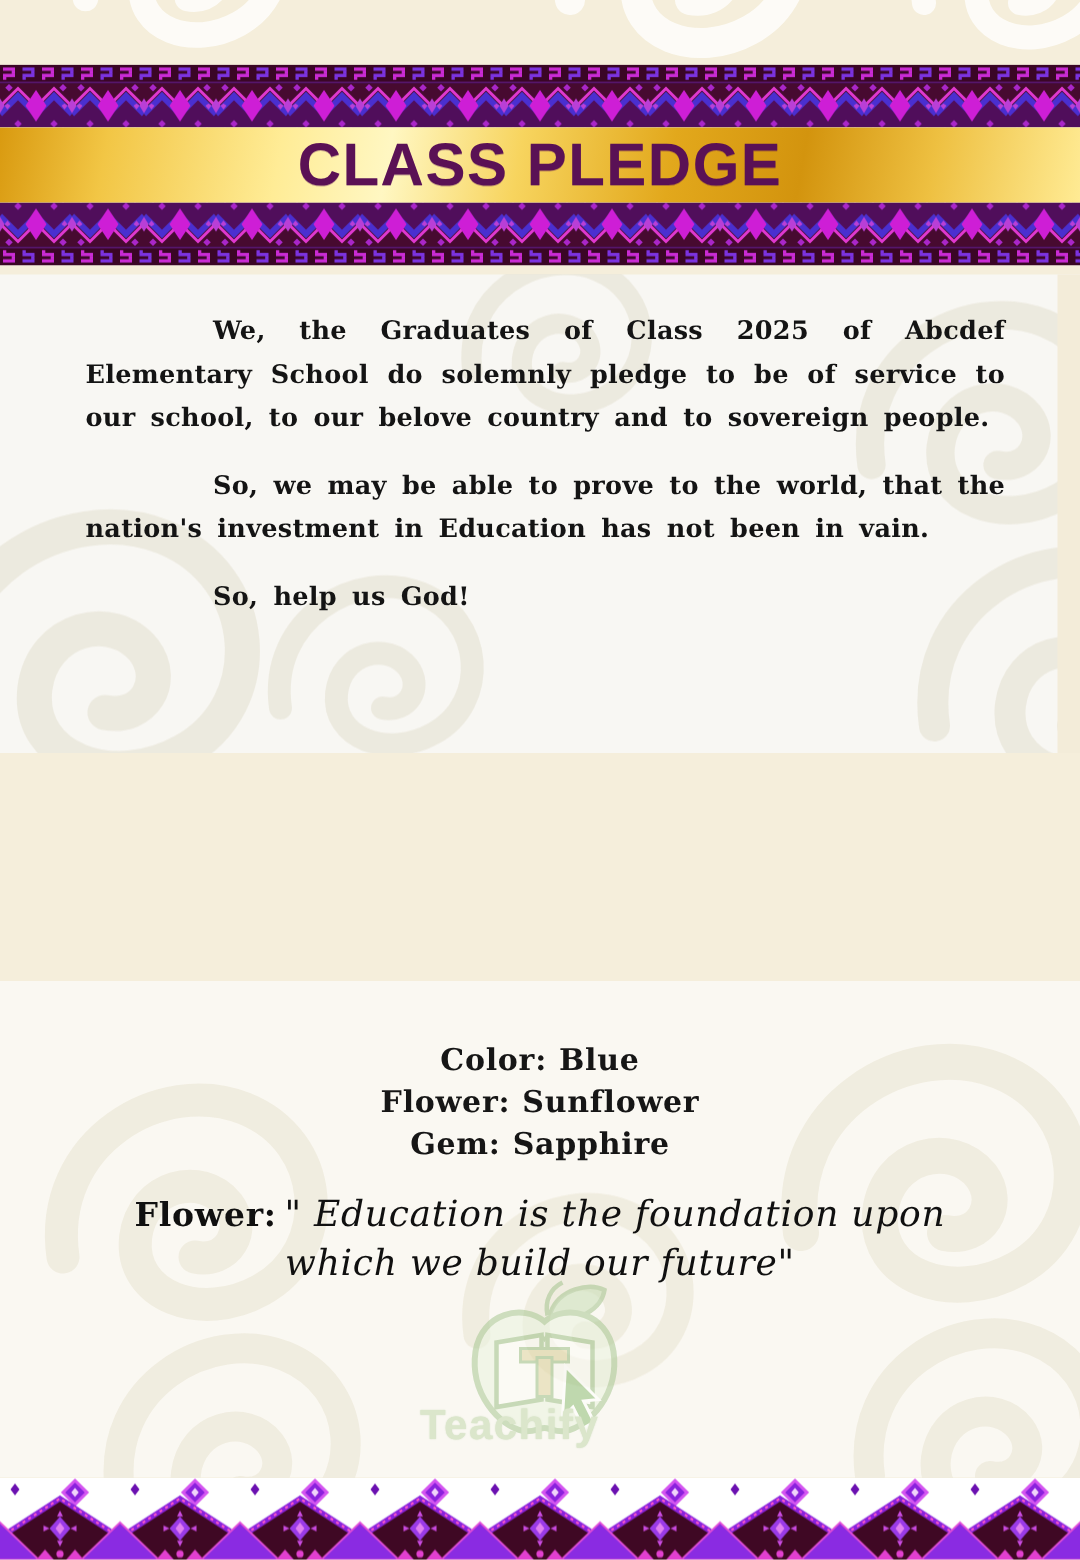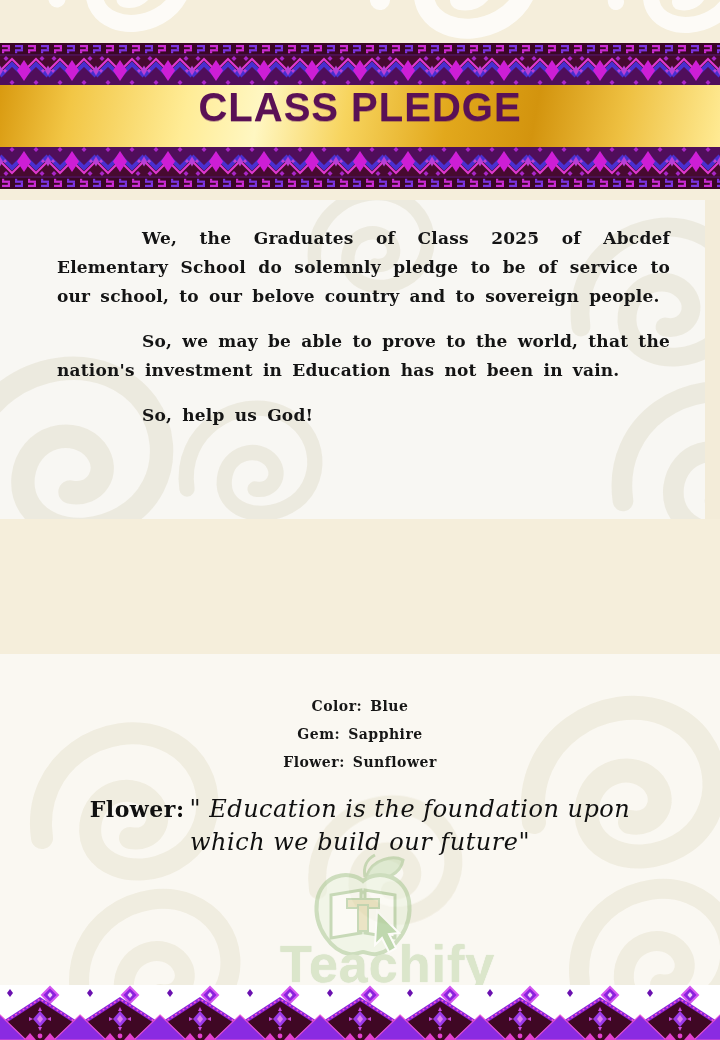--- a/index.html
+++ b/index.html
@@ -11,40 +11,40 @@
     font-family:"DejaVu Serif", serif;
   }
   svg{display:block;}
   .abs{position:absolute;}
 
   
   .banner{position:absolute;left:0;width:720px;}
   .ikat-row{width:720px;overflow:hidden;}
   .flip{transform:scaleY(-1);}
   .gold-ribbon{
-    width:720px;height:62px;
+    width:720px;height:50px;
     background:linear-gradient(100deg,
       #d99a10 0%, #f2c645 10%, #ffec96 26%, #fff7c2 36%,
       #f7d45e 48%, #e2a81c 62%, #d3940e 74%,
       #eec041 86%, #ffeb94 100%);
-    display:flex;align-items:flex-start;justify-content:center;
+    display:flex;align-items:center;justify-content:center;
   }
   .banner-title{
     margin:0;
     font-family:"Liberation Sans", sans-serif;
     font-weight:900;
     font-size:40px;
     letter-spacing:1px;
     color:#5a1155;
     text-shadow:0 1px 0 rgba(90,17,85,.35);
   }
 
   
   .pledge-panel{
-    position:absolute;left:0;top:200px;width:720px;height:319px;
+    position:absolute;left:0;top:183px;width:720px;height:319px;
     background:#f8f7f3;
   }
   .pledge-panel .cream-strip{
     position:absolute;right:0;top:0;width:15px;height:100%;
     background:#f3ecd9;
   }
   .pledge-text{
     position:absolute;left:57px;top:24px;width:613px;
     font-size:17px;line-height:29px;color:#141414;
     text-align:justify;
@@ -59,42 +59,41 @@
   .pledge-text p:last-child{text-align:left;}
 
   
   .emblems-panel{
     position:absolute;left:0;top:654px;width:720px;height:331px;
     background:#faf8f2;
   }
   .emblem-lines{
     position:absolute;left:0;top:38px;width:720px;
     text-align:center;
-    font-size:14px;line-height:28px;font-weight:600;color:#161616;
+    font-size:20px;line-height:28px;font-weight:600;color:#161616;
   }
   .emblem-line span{letter-spacing:.5px;}
   .emblem-label{margin-right:8px;}
   .motto{
     position:absolute;left:60px;top:140px;width:600px;
     text-align:center;color:#101010;
     line-height:31px;
   }
   .motto-label{font-size:22px;font-weight:700;letter-spacing:.5px;}
   .motto-quote{font-size:24px;font-style:italic;letter-spacing:.5px;}
 
   
   .watermark{
     position:absolute;left:280px;top:852px;width:170px;height:136px;
     opacity:.55;
   }
   .watermark .brand{
     position:absolute;left:0;top:82px;width:170px;
-    text-align:center;
     font-family:"Liberation Sans", sans-serif;
-    font-weight:700;font-size:52px;letter-spacing:1px;
+    font-weight:700;font-size:28px;letter-spacing:1px;
     color:#c2d7ac;
     text-shadow:0 0 1px #a9c894;
   }
 
   
   .bottom-border{position:absolute;left:0;top:985px;width:720px;height:55px;}
 </style>
 </head>
 <body>
 
@@ -233,24 +232,24 @@
         <use href="#curl" x="60" y="200" width="200" height="200"></use>
         <use href="#curl" x="300" y="110" width="180" height="180"></use>
       </g>
     </svg>
 
     <div class="emblem-lines">
       <div class="emblem-line">
         <span class="emblem-label">Color:</span><span>Blue</span>
       </div>
       <div class="emblem-line">
-        <span class="emblem-label">Gem:</span><span>Sapphire</span>
+        <span class="emblem-label">Flower:</span><span>Sunflower</span>
       </div>
       <div class="emblem-line">
-        <span class="emblem-label">Flower:</span><span>Sunflower</span>
+        <span class="emblem-label">Gem:</span><span>Sapphire</span>
       </div>
     </div>
 
     <div class="motto">
       <span class="motto-label">Flower:</span>
       <span class="motto-quote">" Education is the foundation upon which we  build our future"</span>
     </div>
   </div>
 
   <div class="watermark">

